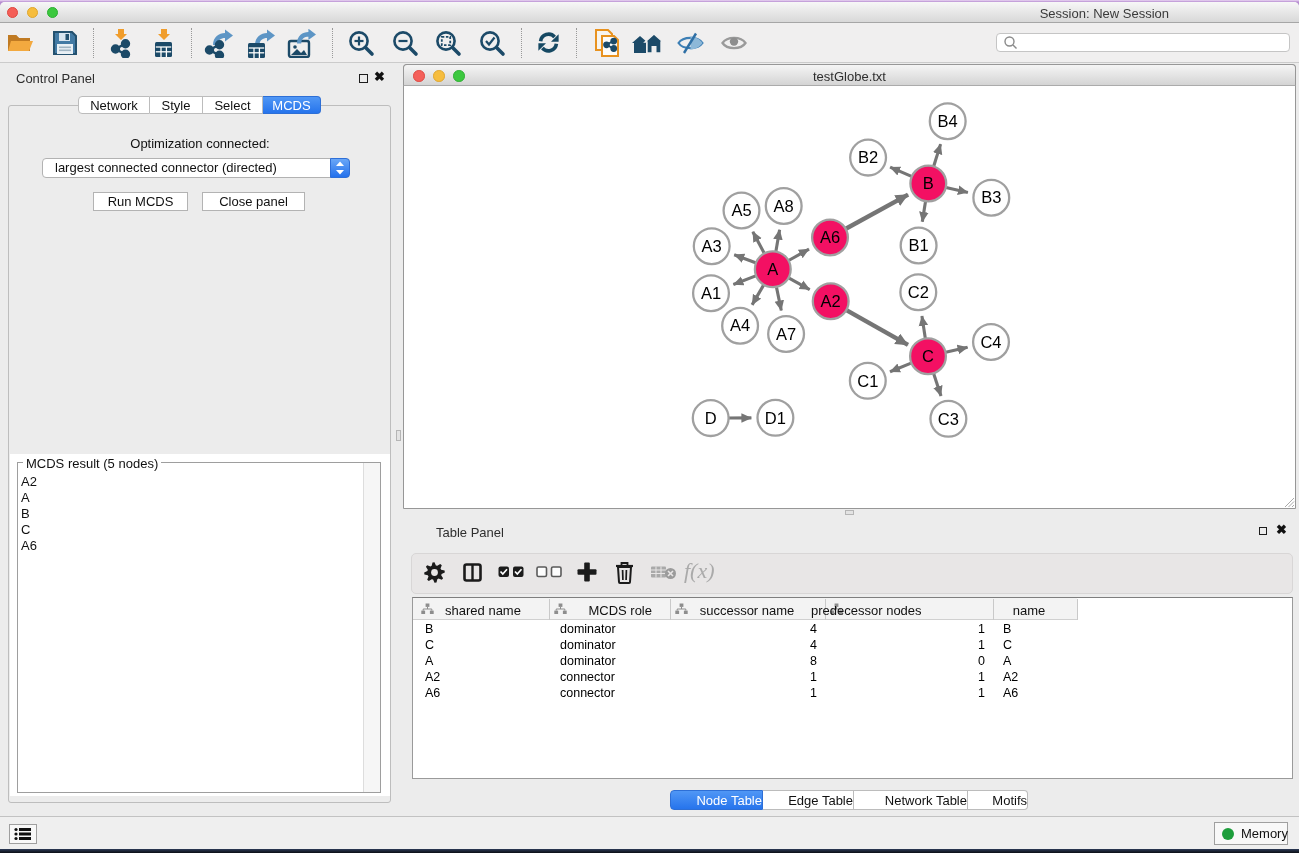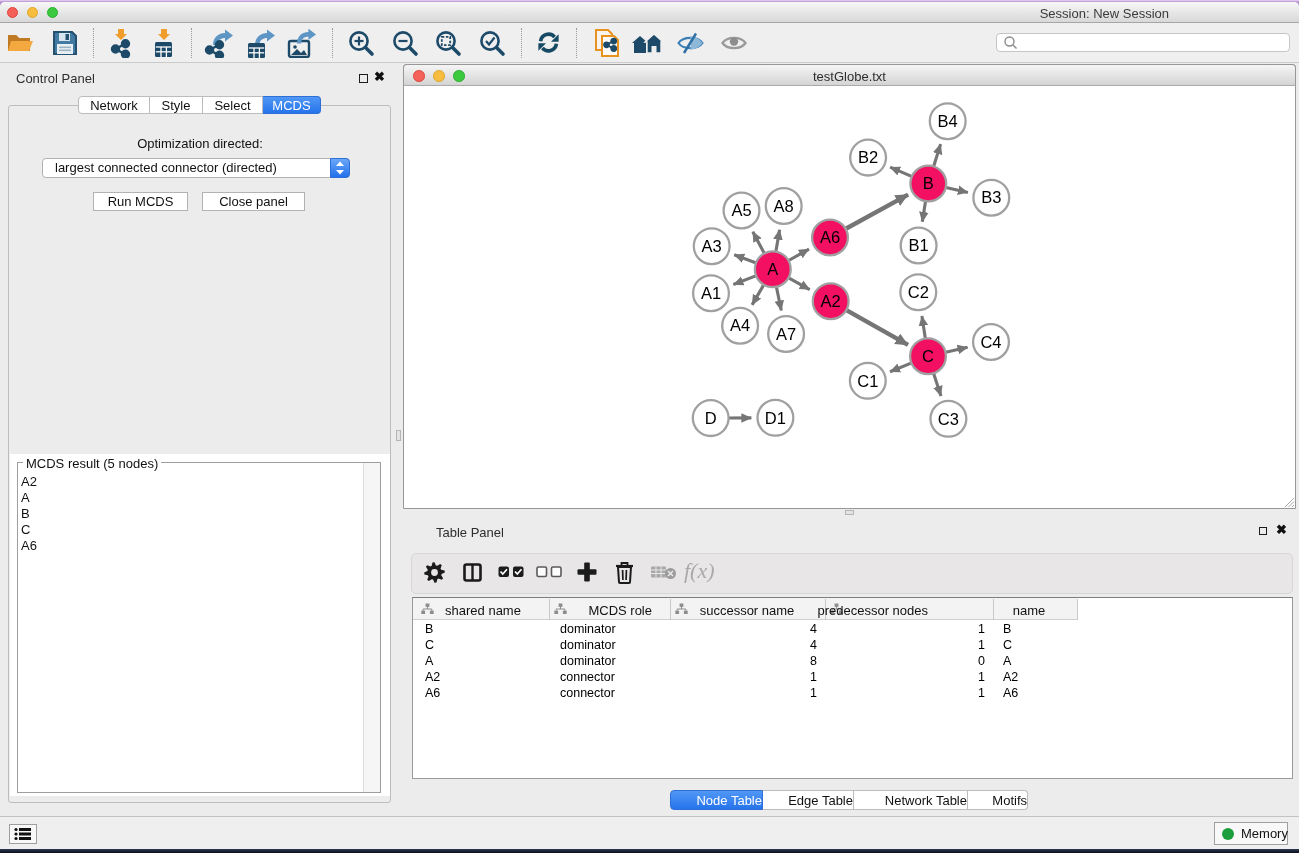--- a/index.html
+++ b/index.html
@@ -196,21 +196,21 @@
   </div>
 
 <div id="cpTitle" class="abs">Control Panel</div>
 <div id="cpFloat" class="abs"></div>
 <div id="cpClose" class="abs">✖</div>
 <div id="cpPanel" class="abs"></div>
 <div class="tab" style="left:78px;width:72px;border-radius:4px 0 0 4px">Network</div>
 <div class="tab" style="left:150px;width:53px;border-left:none">Style</div>
 <div class="tab" style="left:203px;width:60px;border-left:none">Select</div>
 <div class="tab" style="left:263px;width:58px;border-left:none;background:linear-gradient(#5097f5,#2674ec);color:#fff;border-color:#2d6fd6;border-radius:0 4px 4px 0">MCDS</div>
-<div id="optLabel" class="abs">Optimization directed:</div>
+<div id="optLabel" class="abs">Optimization connected:</div>
 <div id="combo" class="abs">largest connected connector (directed)</div>
 <div id="comboBtn" class="abs">
     <svg width="18" height="18" style="position:absolute;left:0;top:0">
       <path d="M5,7 L9,2.6 L13,7 Z" fill="#fff"></path>
       <path d="M5,11 L9,15.4 L13,11 Z" fill="#fff"></path>
     </svg>
   </div>
 <div class="btn" style="left:93px;width:95px">Run MCDS</div>
 <div class="btn" style="left:202px;width:103px">Close panel</div>
 <div id="resultWhite" class="abs"></div>
@@ -423,21 +423,21 @@
     <g stroke="#8d8d8d" stroke-width="1">
       <line x1="6.5" y1="3.9" x2="6.5" y2="6"></line>
       <line x1="2.2" y1="7.6" x2="2.2" y2="6"></line>
       <line x1="10.8" y1="7.6" x2="10.8" y2="6"></line>
       <line x1="2.2" y1="6" x2="10.8" y2="6"></line>
     </g>
   </svg>
 <div class="hcell" style="left:433px;width:100px;text-align:center">shared name</div>
 <div class="hcell" style="left:582px;width:70px;text-align:right">MCDS role</div>
 <div class="hcell" style="left:687px;width:120px;text-align:center">successor name</div>
-<div class="hcell" style="left:794px;width:134px;text-align:right">predecessor nodes</div>
+<div class="hcell" style="left:811px;width:134px;text-align:left">predecessor nodes</div>
 <div class="hcell" style="left:993px;width:72px;text-align:center">name</div>
 <div class="cell" style="left:425px;top:622px">B</div>
 <div class="cell" style="left:560px;top:622px">dominator</div>
 <div class="cell" style="left:700px;top:622px;width:117px;text-align:right">4</div>
 <div class="cell" style="left:850px;top:622px;width:135px;text-align:right">1</div>
 <div class="cell" style="left:1003px;top:622px">B</div>
 <div class="cell" style="left:425px;top:638px">C</div>
 <div class="cell" style="left:560px;top:638px">dominator</div>
 <div class="cell" style="left:700px;top:638px;width:117px;text-align:right">4</div>
 <div class="cell" style="left:850px;top:638px;width:135px;text-align:right">1</div>

